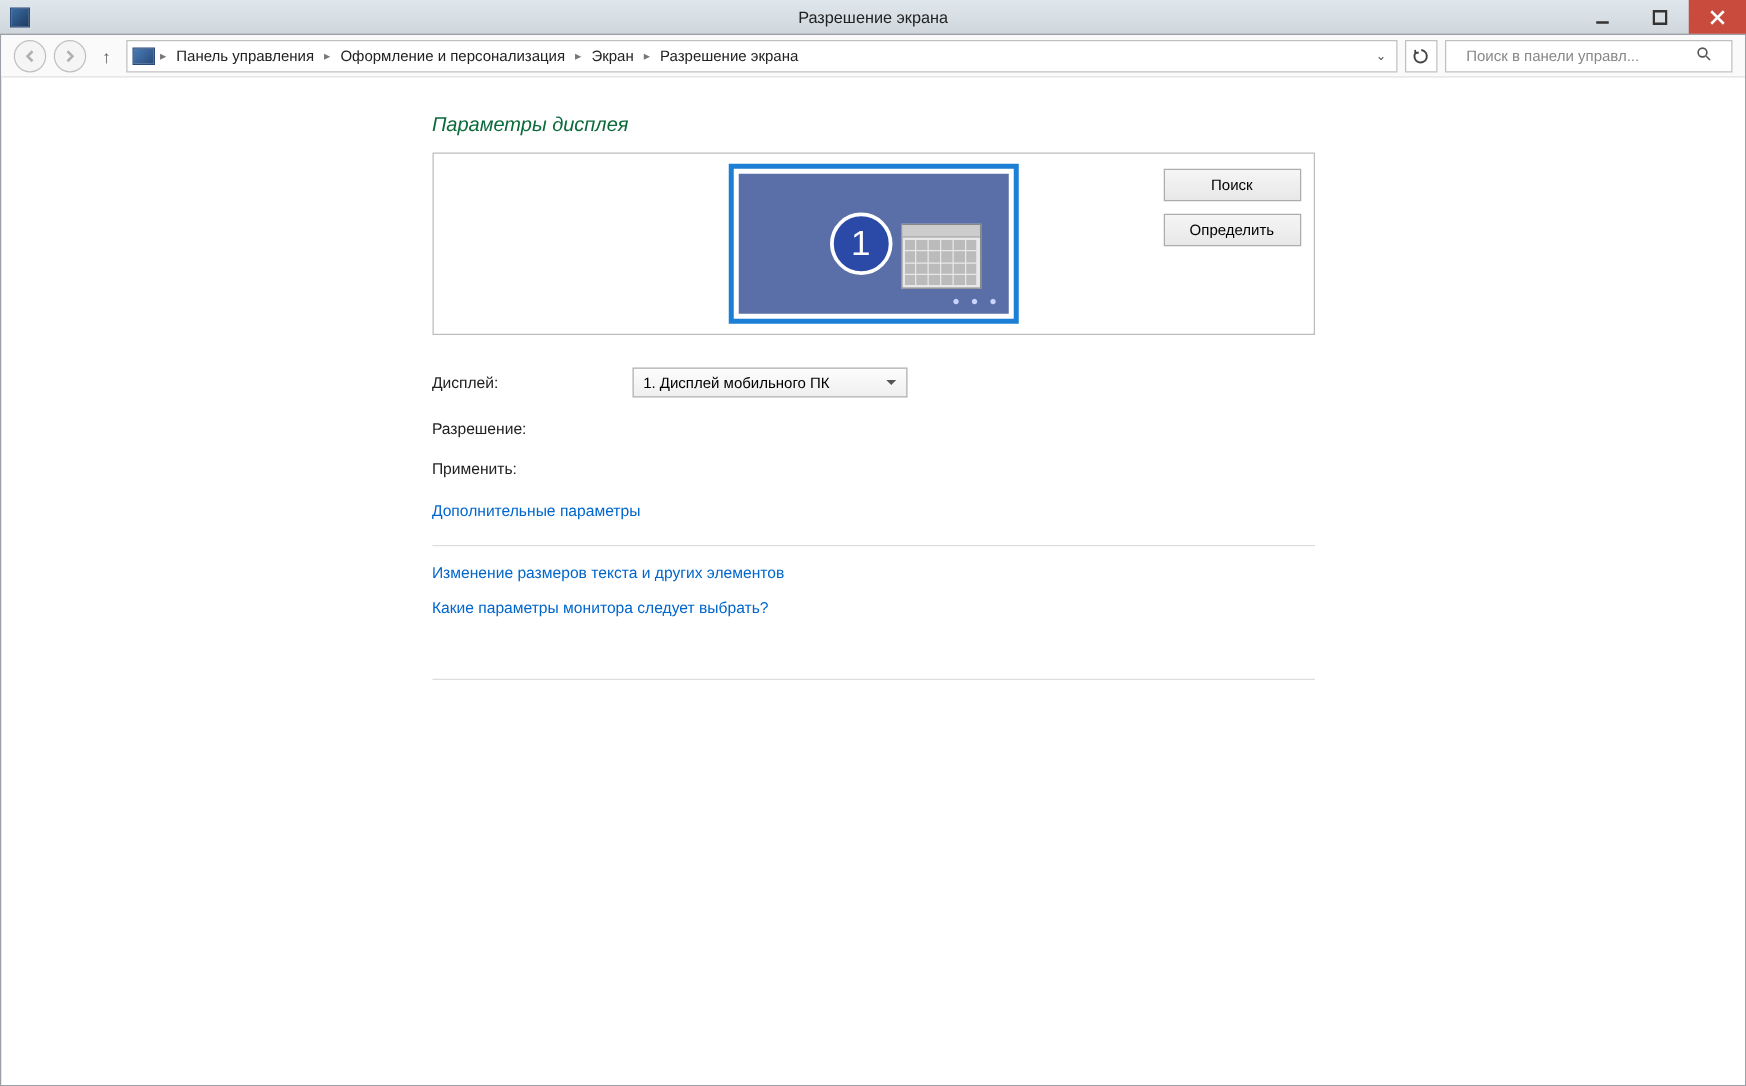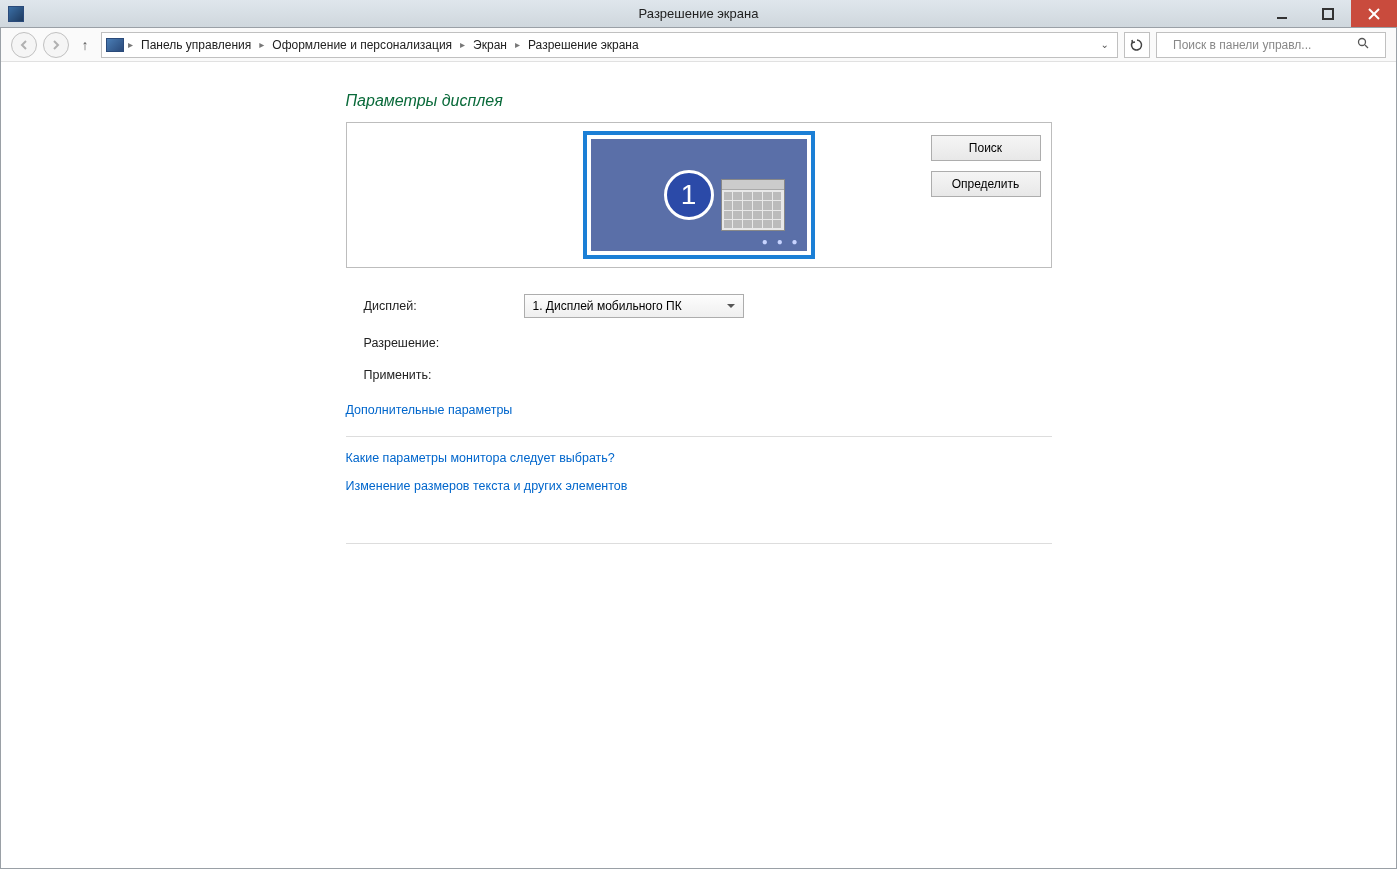--- a/index.html
+++ b/index.html
@@ -59,21 +59,21 @@
   .monitor-inner .win-rect {
     position:absolute; width:64px; height:52px; background:#e8e8e8; border:1px solid #888; left:130px; top:40px;
     display:flex; flex-direction:column;
   }
   .monitor-inner .win-rect .wtitle { height:10px; background:#ccc; border-bottom:1px solid #aaa; }
   .monitor-inner .win-rect .wgrid { flex:1; display:grid; grid-template-columns:repeat(6,1fr); grid-template-rows:repeat(4,1fr); gap:1px; padding:2px; }
   .monitor-inner .win-rect .wgrid div { background:#bbb; }
   .monitor-inner .dots { position:absolute; right:6px; bottom:4px; color:#c8d4ff; font-size:10px; letter-spacing:3px; }
 
   .form { margin-top: 26px; }
-  .form-row { display:flex; align-items:center; margin-bottom: 18px; margin-left: 18px; }
+  .form-row { display:flex; align-items:center; margin-bottom: 18px; }
   .form-row .lbl { width:160px; font-size:12.5px; color:#222; }
   .select { height:24px; border:1px solid #adadad; background:linear-gradient(#fdfdfd,#efefef); font-size:12px; padding:0 24px 0 8px; position:relative; display:flex; align-items:center; cursor:pointer; }
   .select.disabled { background:#f0f0f0; color:#888; }
   .select::after { content:""; position:absolute; right:8px; top:50%; margin-top:-2px; border:4px solid transparent; border-top-color:#555; }
   .select.w1 { width:220px; }
   .select.w2 { width:250px; }
   .select.w3 { width:220px; }
 
   .link-row { text-align:left; margin-top:4px; margin-bottom:18px; }
   .alink { color:#0066cc; font-size:12.5px; text-decoration:none; cursor:pointer; }
@@ -219,22 +219,22 @@
         </div>
       </div>
 
       <div class="link-row">
         <a class="alink">Дополнительные параметры</a>
       </div>
 
       <hr class="divider">
 
       <div class="textlinks">
+        <a class="alink">Изменение размеров текста и других элементов</a>
         <a class="alink">Какие параметры монитора следует выбрать?</a>
-        <a class="alink">Изменение размеров текста и других элементов</a>
       </div>
 
       <div class="footer-divider-wrap">
         <hr class="footer-divider">
       </div>
 
     </div>
   </div>
 </div>
 

